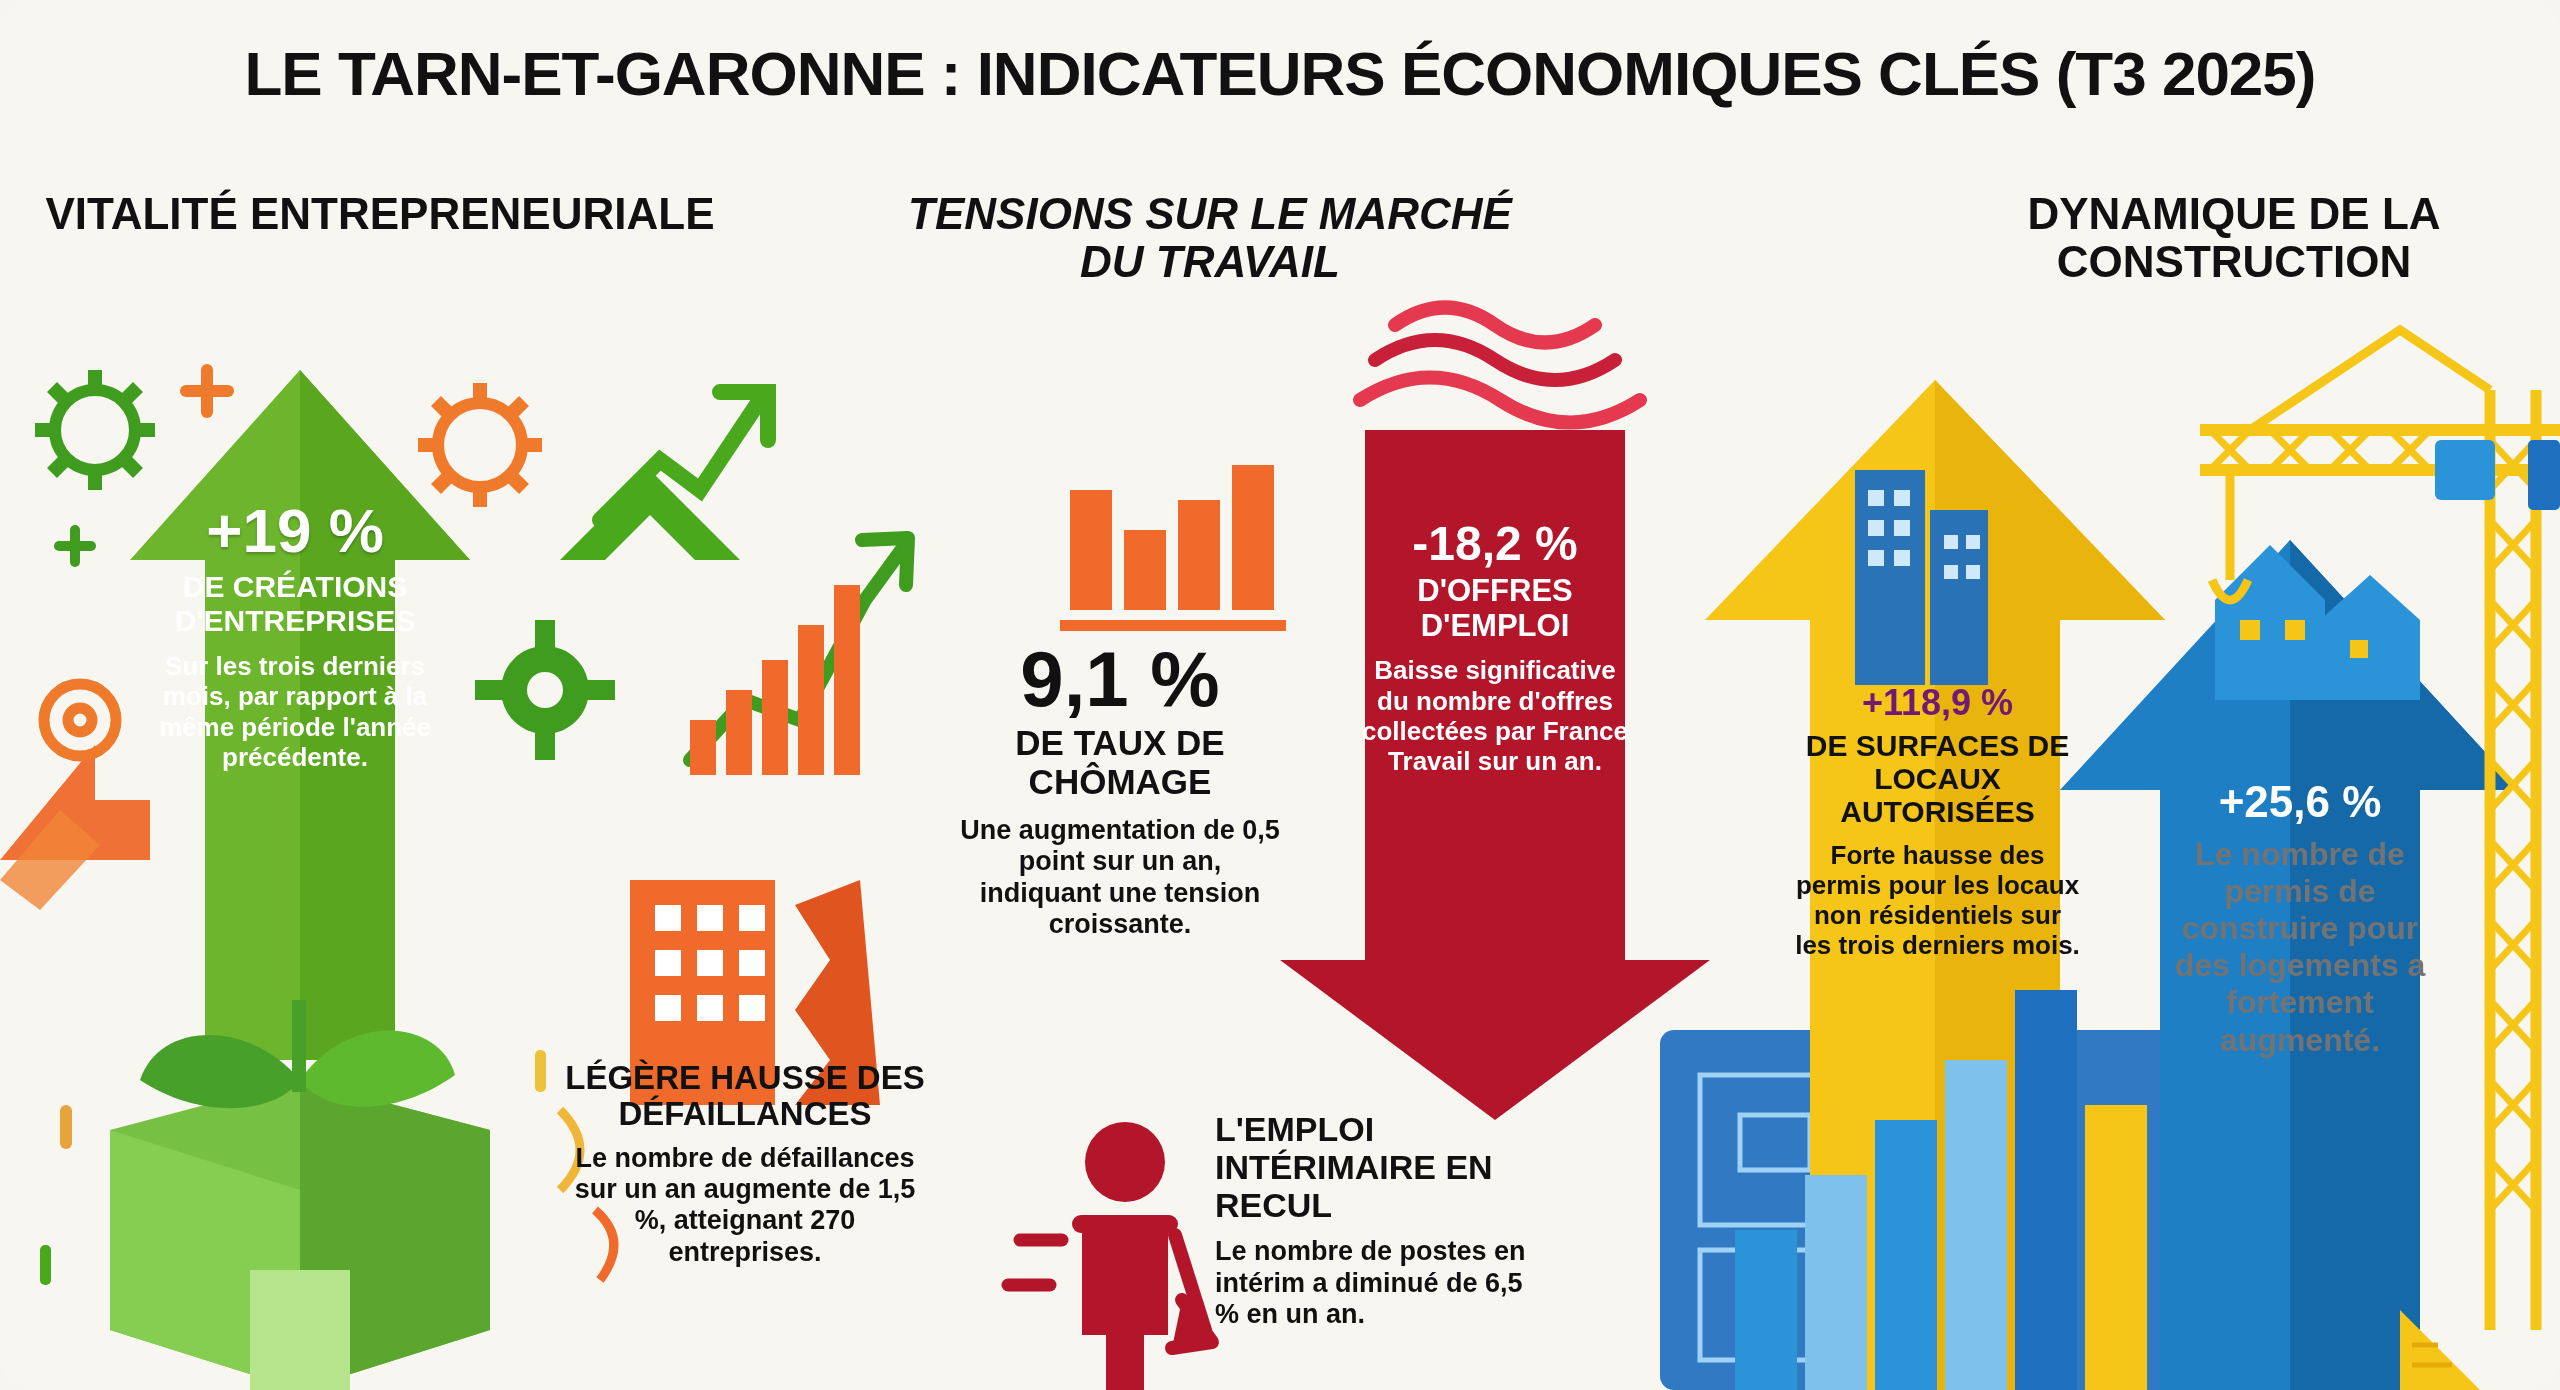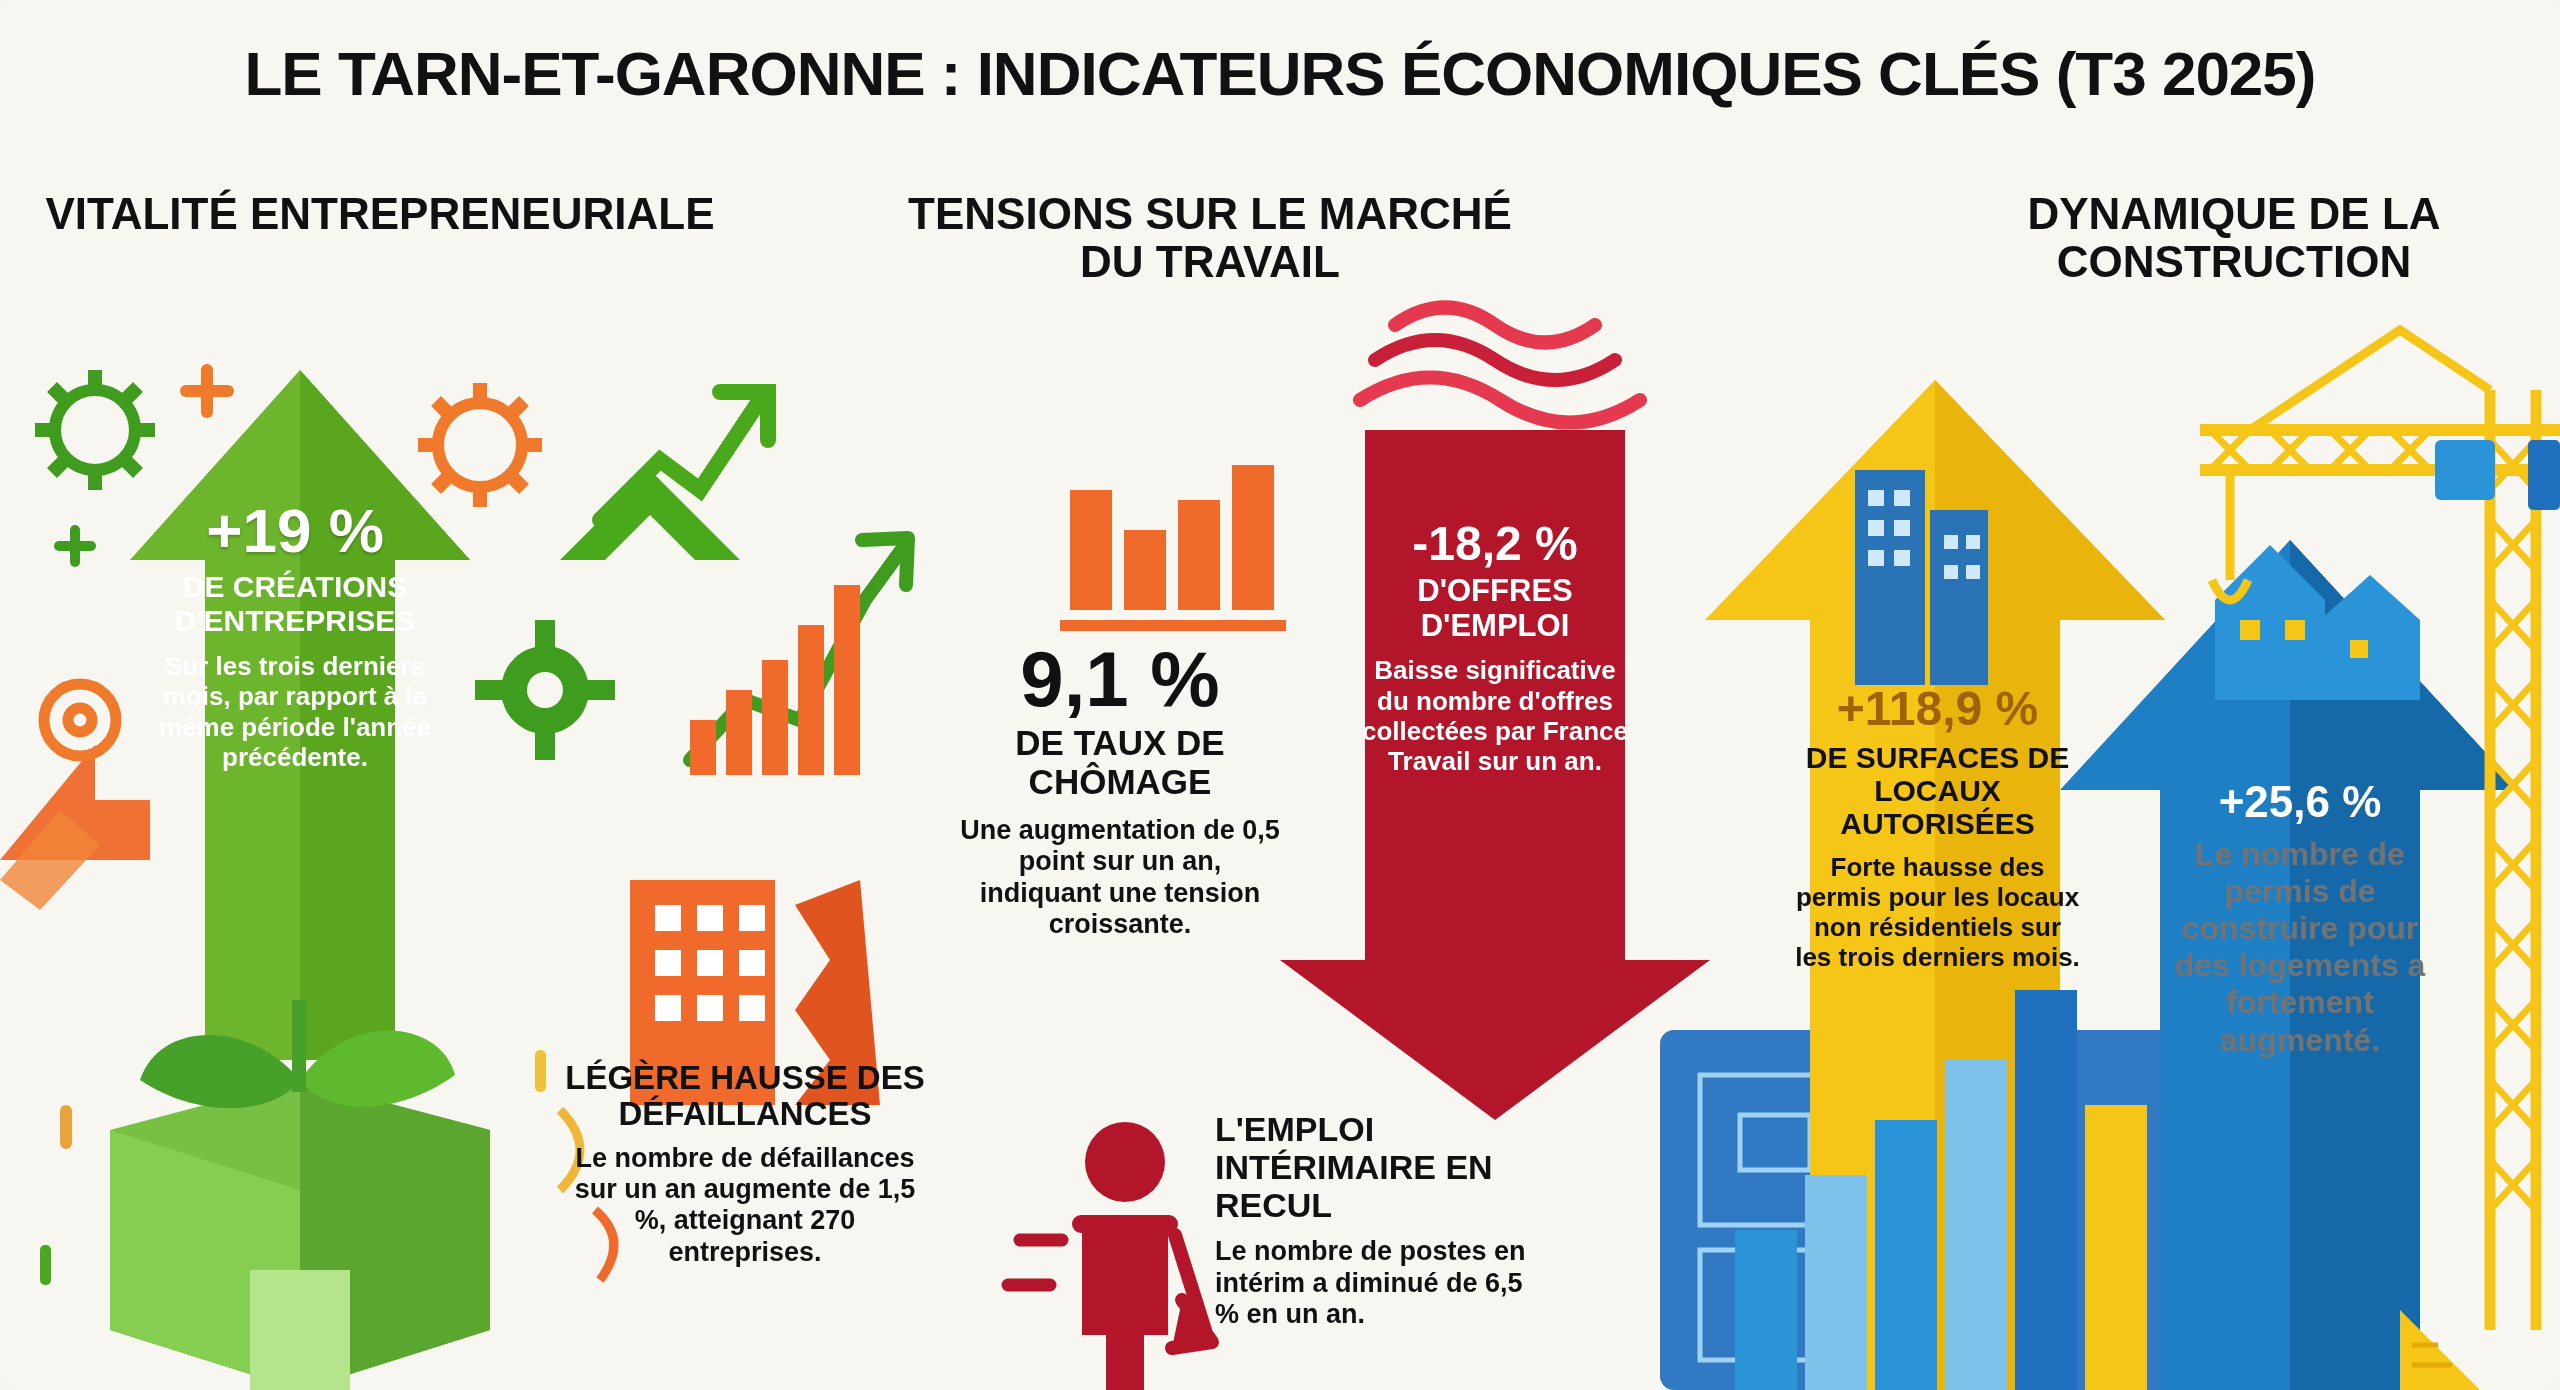--- a/index.html
+++ b/index.html
@@ -39,21 +39,21 @@
   
   .col-title {
     position: absolute;
     text-align: center;
     font-size: 44px;
     font-weight: 900;
     line-height: 1.08;
     color: #111;
   }
   #title-col1 { left: 40px;  top: 190px; width: 680px; }
-  #title-col2 { left: 880px; top: 190px; width: 660px; }
+  #title-col2 { left: 880px; top: 190px; width: 660px; font-style: italic; }
   #title-col3 { left: 1914px;top: 190px; width: 640px; }
 
   
   .blk { position: absolute; }
   .ctr { text-align: center; }
 
   .stat-big {
     font-weight: 900;
     line-height: 1;
   }
@@ -98,21 +98,21 @@
   #c2-interim {
     left: 1215px; top: 1110px; width: 320px; z-index: 6; text-align:left;
   }
   #c2-interim .stat-sub { font-size: 34px; color:#111; line-height:1.12; }
   #c2-interim .stat-desc { font-size: 27px; color:#111; margin-top: 12px; }
 
   
   #c3-surfaces {
     left: 1795px; top: 685px; width: 285px; z-index: 7;
   }
-  #c3-surfaces .stat-big { font-size: 48px; color:#a16207; }
+  #c3-surfaces .stat-big { font-size: 36px; color:#701a75; }
   #c3-surfaces .stat-sub { font-size: 30px; color:#111; margin-top: 8px; line-height:1.1;}
   #c3-surfaces .stat-desc { font-size: 26px; color:#111; margin-top: 12px; }
 
   #c3-logements {
     left: 2165px; top: 780px; width: 270px; z-index: 7;
   }
   #c3-logements .stat-big { font-size: 44px; color:#fff; }
   #c3-logements .stat-sub { font-size: 30px; color:#fff; margin-top: 6px; line-height:1.1;}
   #c3-logements .stat-desc { font-size: 32px; color:#737373; margin-top: 12px; }
 

